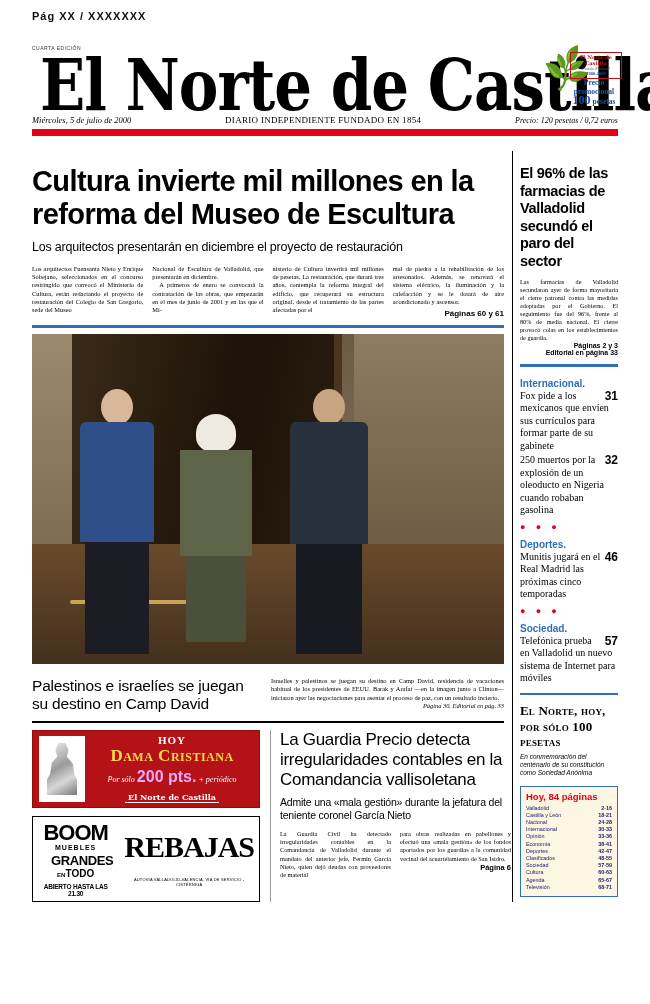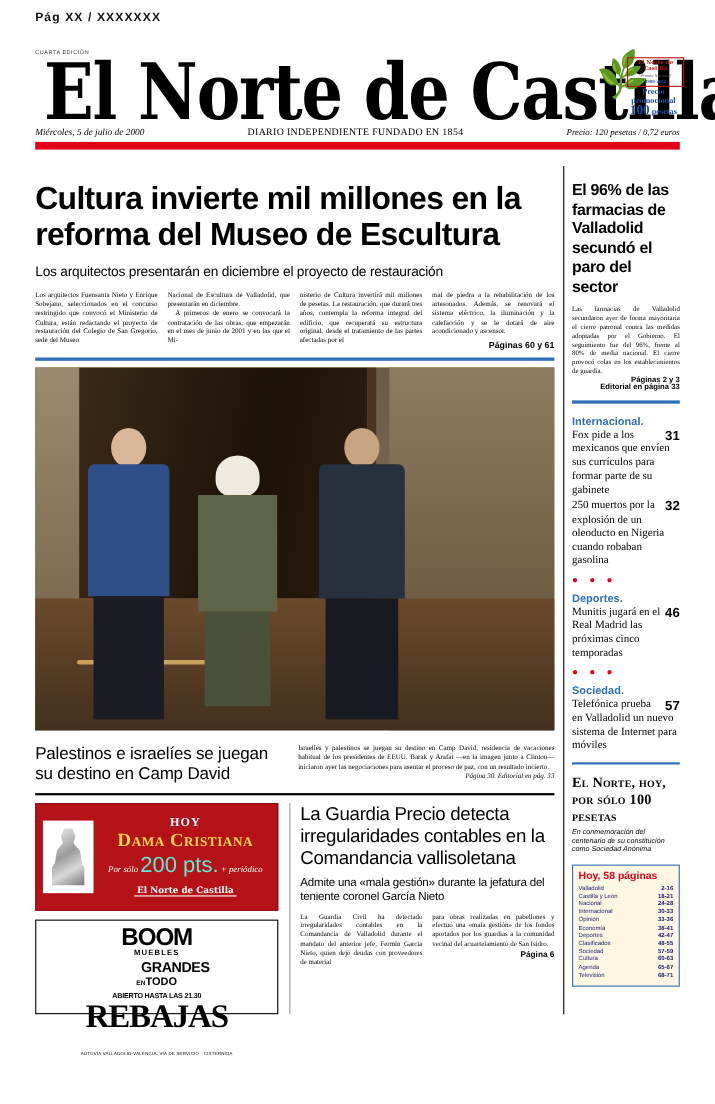--- a/index.html
+++ b/index.html
@@ -191,21 +191,21 @@
 
   .black-rule { height: 2px; background: #000; margin-top: 8px; }
 
   
   .bottom { display: flex; margin-top: 7px; gap: 10px; }
   .bottom-left { width: 228px; }
   .bottom-right { width: 242px; border-left: 1px solid #999; padding-left: 9px; }
 
   
   .ad-dama {
-    background: #b51217; height: 98px; display: flex; align-items: center;
+    background: #b51217; height: 78px; display: flex; align-items: center;
     padding: 5px 6px; gap: 6px; border: 1px solid #8e0d11;
   }
   .ad-bust {
     width: 46px; height: 66px; background: #fff;
     display: flex; align-items: center; justify-content: center;
   }
   .bust-shape {
     width: 30px; height: 52px;
     background: linear-gradient(150deg,#f2f2f2,#9a9a9a 45%,#d8d8d8 70%,#777);
     clip-path: polygon(38% 0%, 62% 0%, 72% 14%, 66% 26%, 86% 40%, 92% 62%, 100% 70%, 100% 100%, 0% 100%, 0% 70%, 10% 60%, 16% 38%, 34% 26%, 28% 14%);
@@ -215,33 +215,33 @@
     font-family: "Liberation Serif", serif; font-weight: 700;
     font-size: 11px; font-variant: small-caps; letter-spacing: 1px;
   }
   .ad-title {
     font-family: "Liberation Serif", serif; font-weight: 700;
     font-size: 17px; font-variant: small-caps; color: #ffd94a;
     letter-spacing: .5px; line-height: 20px;
   }
   .ad-price { font-size: 8px; font-style: italic; margin-top: 2px; }
   .ad-price .big {
-    font-size: 20px; font-weight: 400; font-style: normal;
-    color: #5eead4; font-family: "Liberation Sans", sans-serif;
+    font-size: 16px; font-weight: 700; font-style: normal;
+    color: #f0abfc; font-family: "Liberation Sans", sans-serif;
   }
   .ad-logo {
     font-family: "DejaVu Serif", serif; font-weight: 700; font-size: 8px;
     color: #fff; margin-top: 1px; border-bottom: 1px solid #fff; display: inline-block;
     padding: 0 3px;
   }
 
   
   .ad-boom {
     margin-top: 8px; height: 86px; border: 1px solid #000;
-    display: flex; align-items: center; padding: 4px 5px; gap: 0; flex-direction: column;
+    display: flex; align-items: center; padding: 4px 5px; gap: 11px;
   }
   .boom-left { width: 96px; text-align: center; }
   .boom-word {
     font-family: "Liberation Sans", sans-serif; font-weight: 700;
     font-size: 22px; letter-spacing: -1px; line-height: 22px;
   }
   .boom-mue { font-family: "Liberation Sans", sans-serif; font-size: 7px; font-weight: 700; letter-spacing: 1px; }
   .boom-grandes {
     font-family: "Liberation Sans", sans-serif; font-weight: 700;
     font-size: 13px; line-height: 14px; letter-spacing: -0.4px; margin-top: 3px; text-align: right;
@@ -527,21 +527,21 @@
       </div>
 
       <div class="sb-rule"></div>
 
       <div>
         <div class="sb-promo-head">El Norte, hoy, por sólo 100 pesetas</div>
         <div class="sb-promo-sub">En conmemoración del centenario de su constitución como Sociedad Anónima</div>
       </div>
 
       <div class="index-box">
-        <div class="index-title">Hoy, 58 páginas</div>
+        <div class="index-title">Hoy, 84 páginas</div>
         <div id="index-rows">
             <div class="index-row">
               <span class="nm">Valladolid</span>
               <span class="pg">2-16</span>
             </div>
             <div class="index-row">
               <span class="nm">Castilla y León</span>
               <span class="pg">18-21</span>
             </div>
             <div class="index-row">

